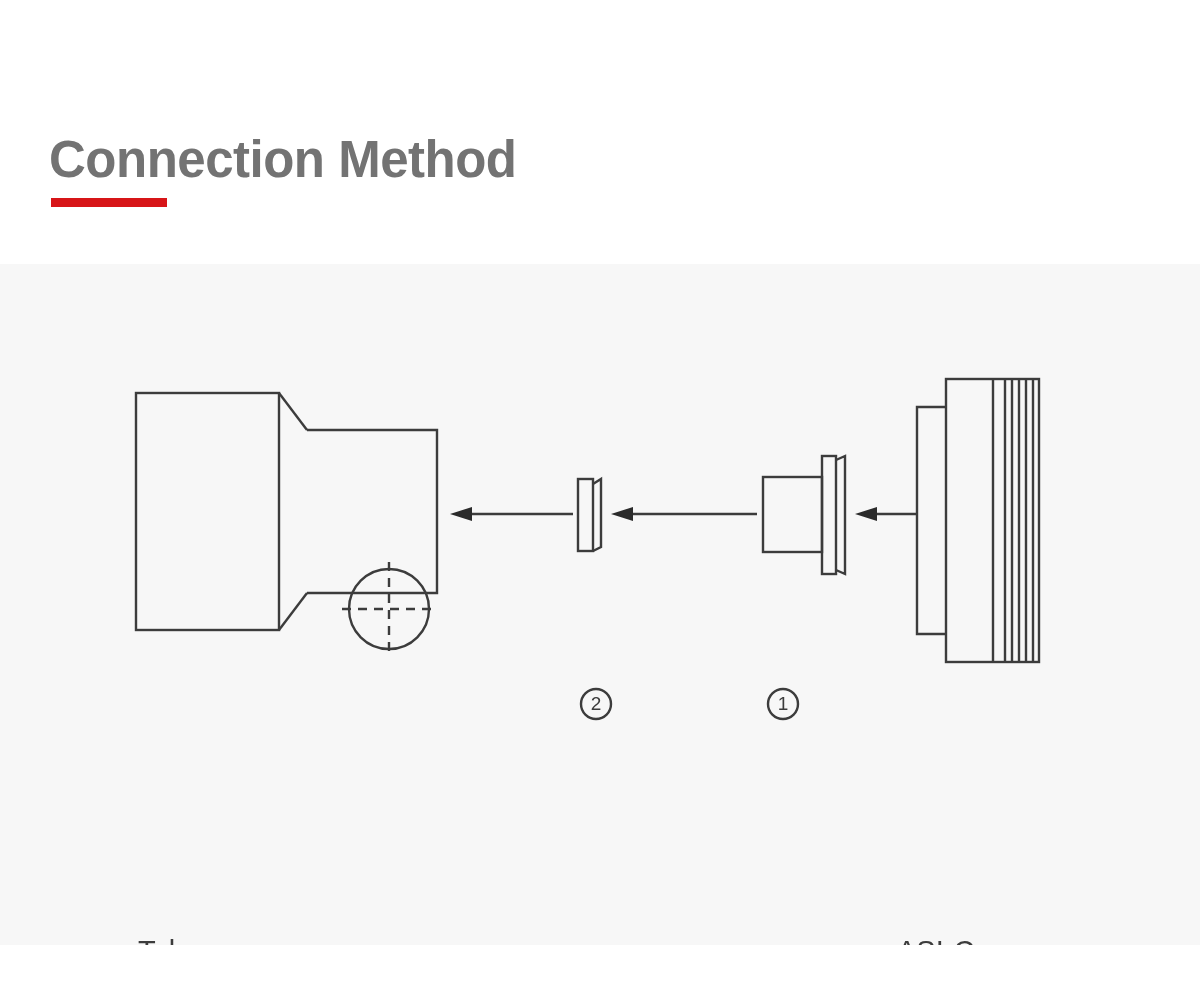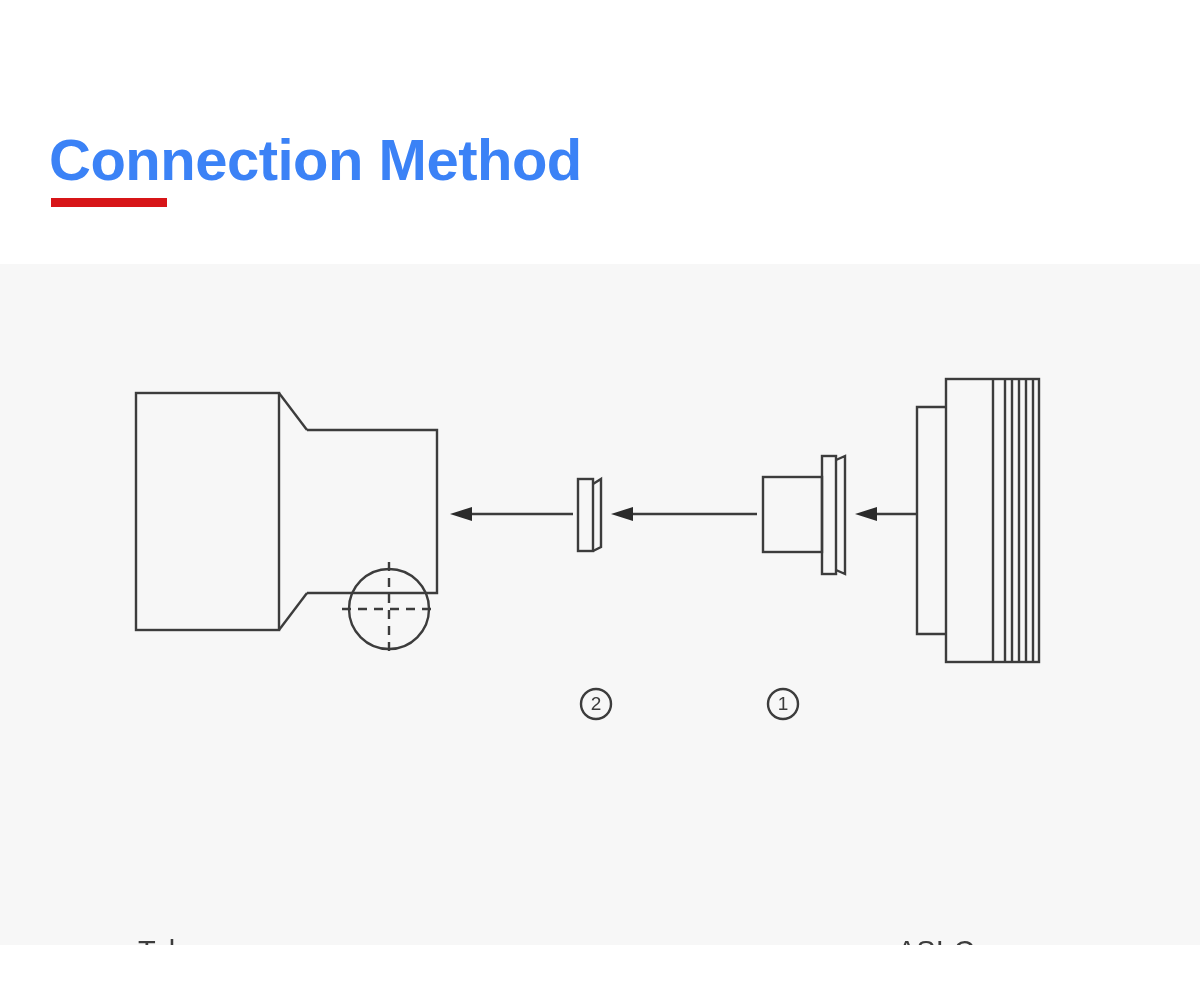--- a/index.html
+++ b/index.html
@@ -29,25 +29,25 @@
     height: 264px;
     background: #ffffff;
   }
 
   .page-title {
     position: absolute;
     left: 49px;
     top: 121px;
     margin: 0;
     font-family: "Liberation Sans", sans-serif;
-    font-size: 58px;
+    font-size: 51px;
     line-height: 78px;
     font-weight: bold;
     letter-spacing: -0.5px;
-    color: #3b82f6;
+    color: #737373;
     white-space: nowrap;
   }
 
   .title-rule {
     position: absolute;
     left: 51px;
     top: 198px;
     width: 116px;
     height: 9px;
     background: #d71518;

